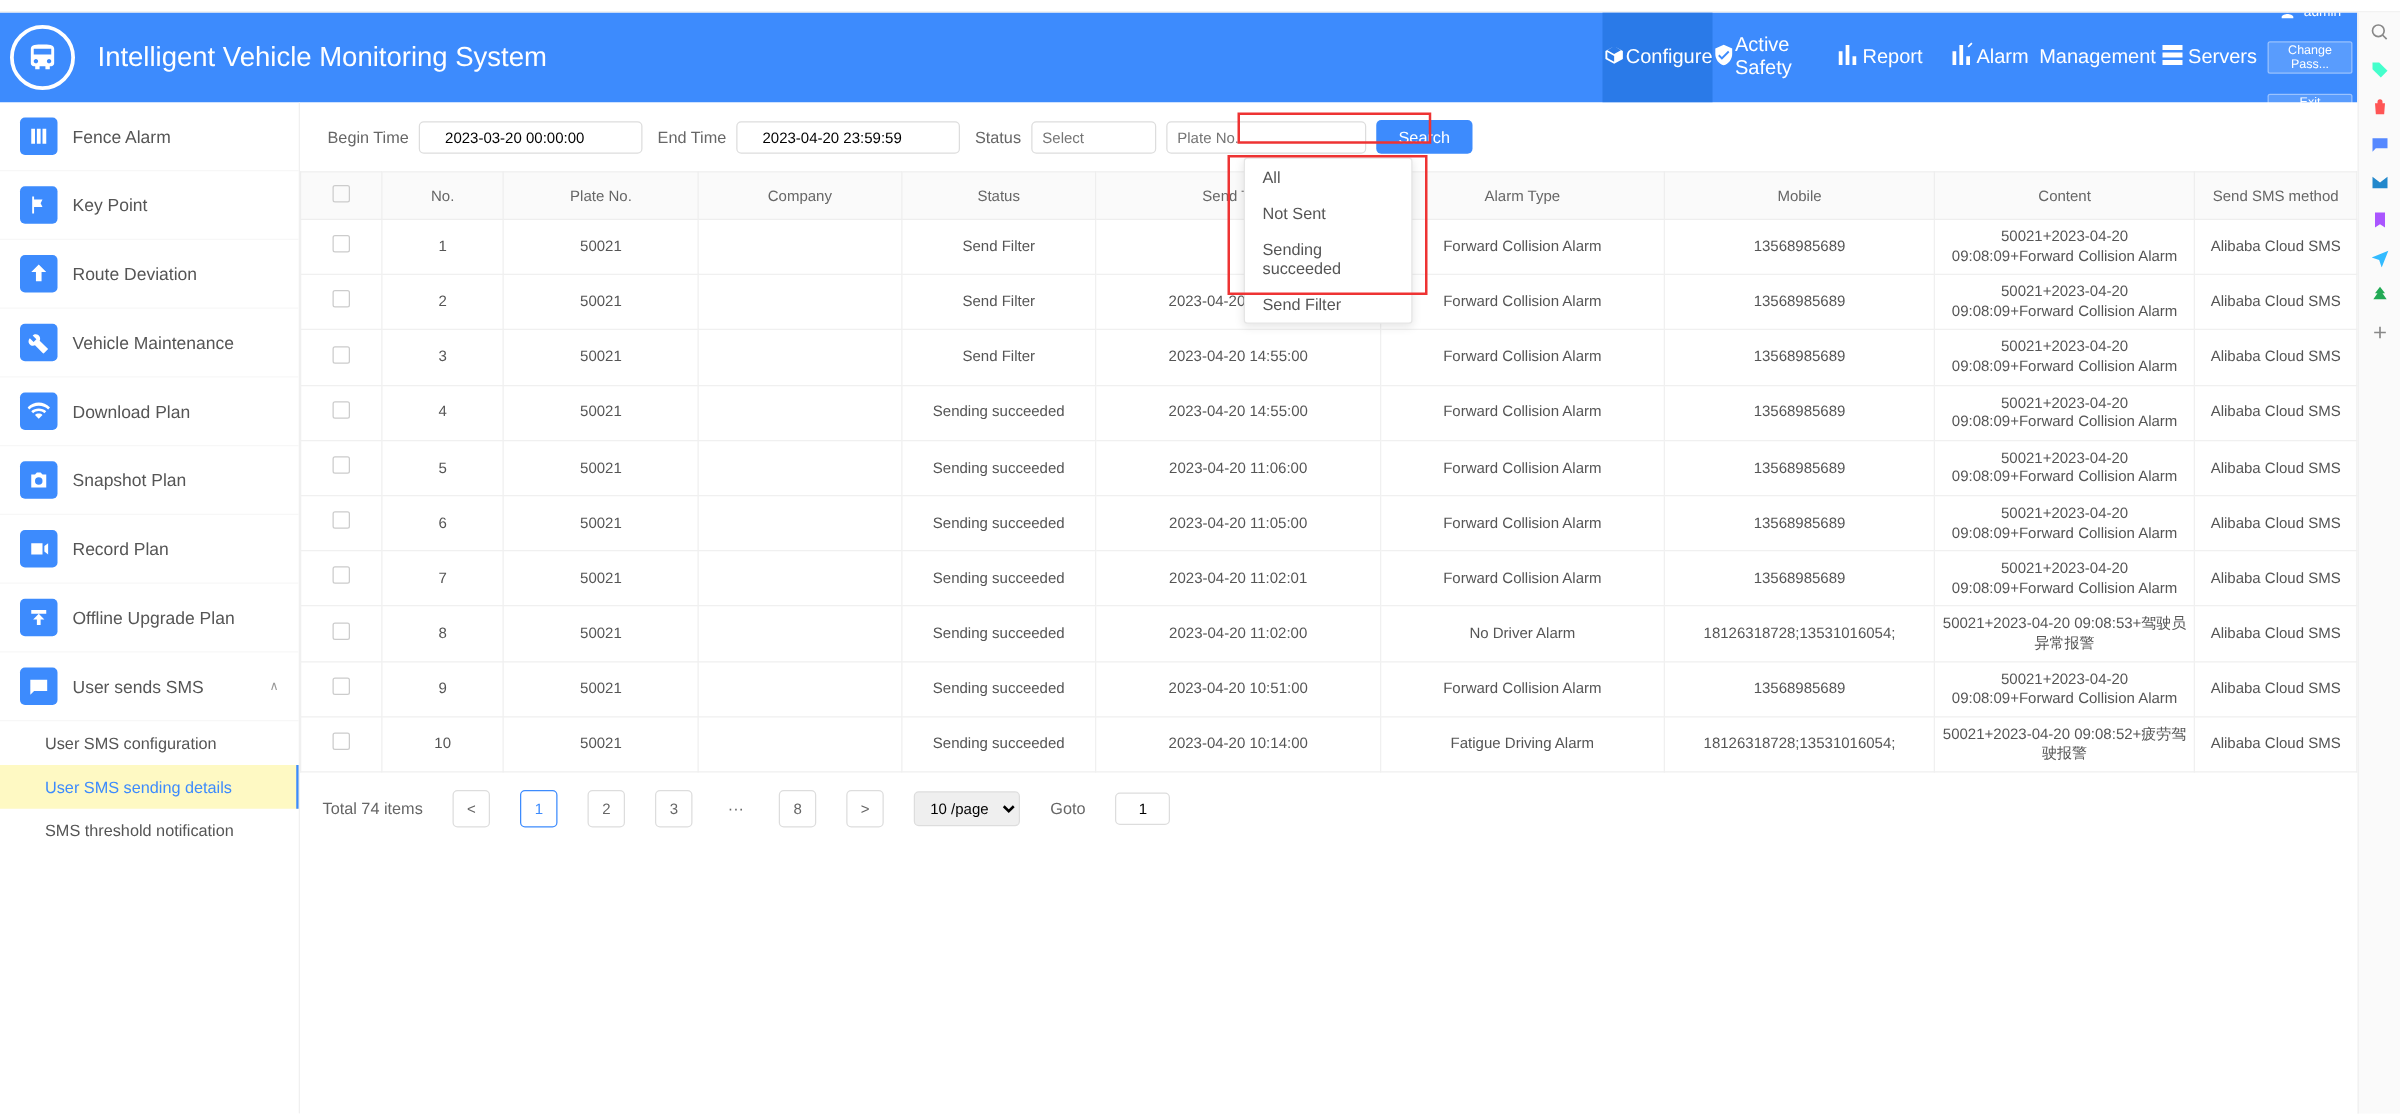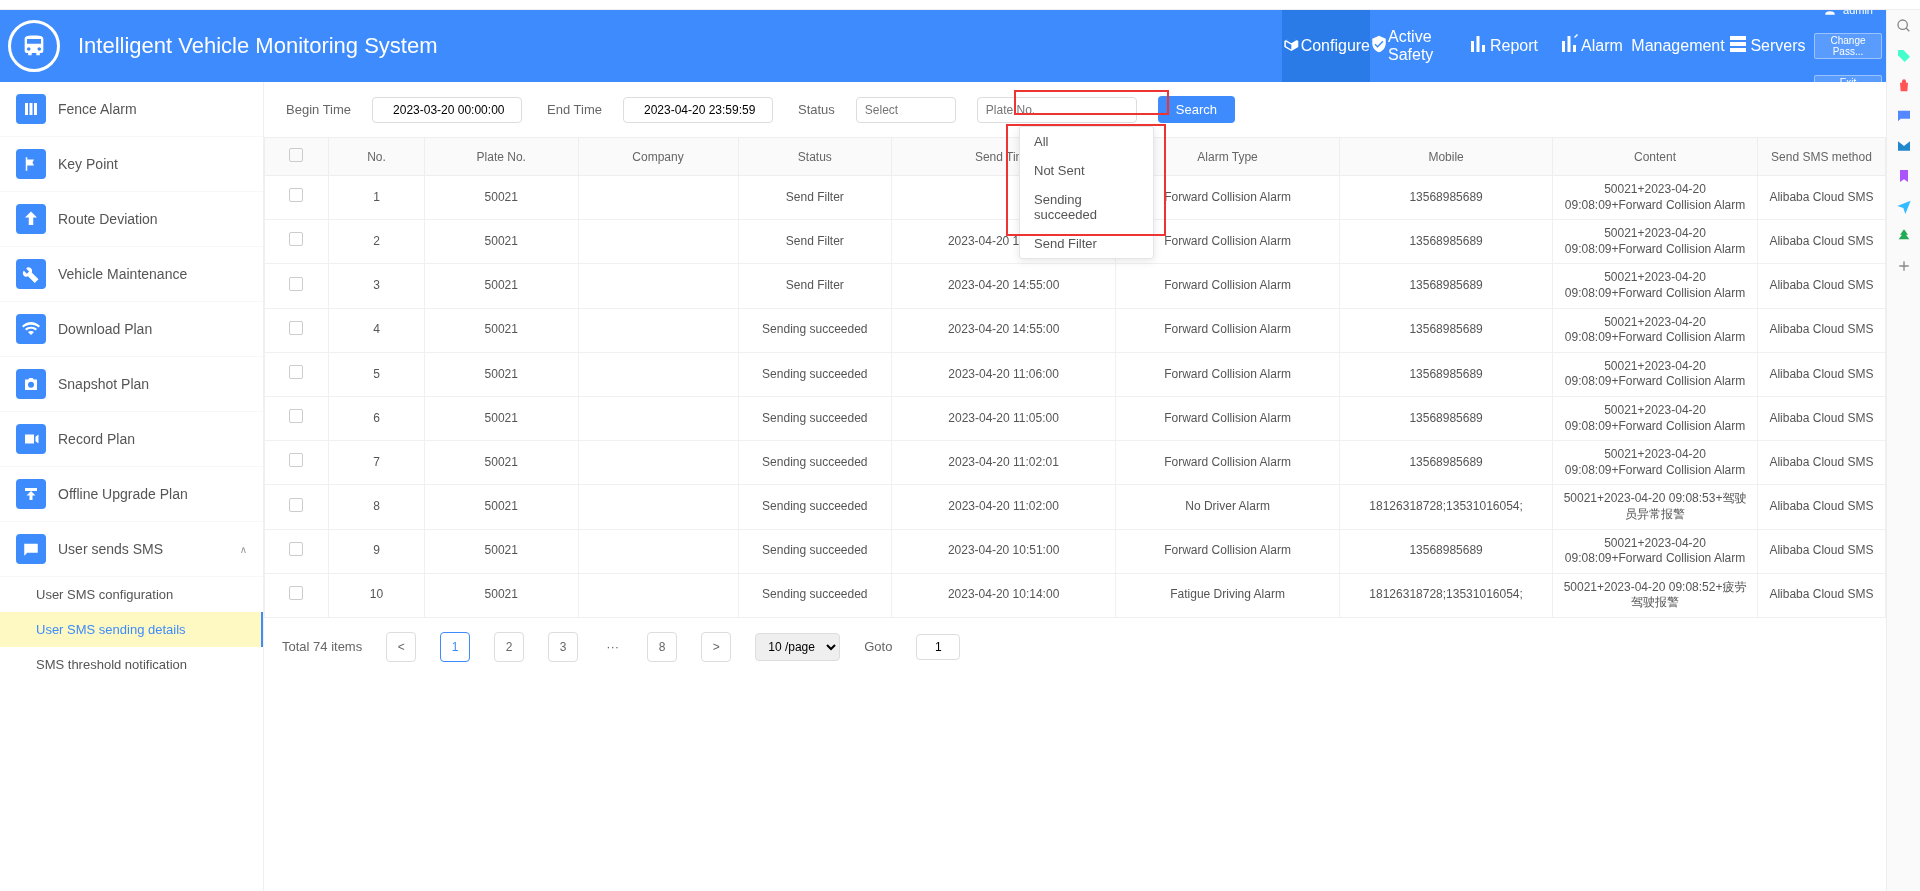--- a/index.html
+++ b/index.html
@@ -18,35 +18,35 @@
     .nav-item { width: 88px; display: flex; align-items: center; justify-content: center; cursor: pointer; font-size: 16px; }
     .nav-item.active { background: #2a7ae8; }
     .nav-item svg { width: 24px; height: 24px; fill: #fff; margin-bottom: 4px; }
     .header-user { width: 76px; display: flex; flex-direction: column; align-items: center; gap: 16px; padding: 6px; font-size: 11px; }
     .user-top { display: flex; align-items: center; gap: 6px; }
     .user-top svg { width: 14px; height: 14px; fill: #fff; }
     .user-btn { background: rgba(255,255,255,0.15); border: 1px solid rgba(255,255,255,0.4); color: #fff; padding: 1px 12px; font-size: 10px; cursor: pointer; border-radius: 2px; width: 68px; }
     
     .body-wrap { display: flex; height: calc(100vh - 82px); }
     
-    .sidebar { width: 264px; background: #fff; border-right: 1px solid #f0f0f0; overflow-y: auto; }
+    .sidebar { width: 240px; background: #fff; border-right: 1px solid #f0f0f0; overflow-y: auto; }
     .sidebar-item { display: flex; align-items: center; padding: 12px 16px; cursor: pointer; color: #555; border-bottom: 1px solid #f7f7f7; }
     .sidebar-icon { width: 30px; height: 30px; background: #3d8bfd; border-radius: 4px; display: flex; align-items: center; justify-content: center; margin-right: 12px; }
     .sidebar-icon svg { width: 18px; height: 18px; fill: #fff; }
     .sidebar-item-label { flex: 1; font-size: 14px; }
     .sidebar-caret { font-size: 10px; color: #999; }
     .sidebar-sub { padding: 10px 16px 10px 36px; cursor: pointer; font-size: 13px; color: #555; }
     .sidebar-sub.active { background: #fef9c3; color: #3d8bfd; border-right: 2px solid #3d8bfd; }
     
     .content { flex: 1; padding: 0; background: #fff; position: relative; }
     
-    .filter-bar { padding: 14px 18px; display: flex; align-items: center; gap: 21px; font-size: 13px; color: #666; }
+    .filter-bar { padding: 14px 18px; display: flex; align-items: center; gap: 8px; font-size: 13px; color: #666; }
     .filter-label { margin-left: 4px; }
     .filter-input { padding: 5px 8px; border: 1px solid #ddd; border-radius: 4px; width: 160px; font-size: 12px; background: #fff; }
-    .filter-input.date { width: 150px; position: relative; padding-left: 20px; }
+    .filter-input.date { width: 179px; position: relative; padding-left: 20px; }
     .filter-select { padding: 5px 8px; border: 1px solid #ddd; border-radius: 4px; width: 100px; font-size: 12px; color: #bbb; background: #fff; }
     .search-btn { background: #3d8bfd; color: #fff; border: none; padding: 6px 18px; border-radius: 4px; cursor: pointer; font-size: 13px; }
     
     .highlight-box { position: absolute; border: 2px solid #e33; pointer-events: none; z-index: 100; }
     .hb1 { top: 8px; left: 750px; width: 155px; height: 25px; }
     .hb2 { top: 42px; left: 742px; width: 160px; height: 112px; }
     
     .dropdown { position: absolute; top: 44px; left: 755px; width: 135px; background: #fff; border: 1px solid #e5e5e5; box-shadow: 0 2px 8px rgba(0,0,0,0.1); border-radius: 3px; z-index: 90; }
     .dropdown-item { padding: 7px 14px; font-size: 13px; cursor: pointer; color: #555; }
     

